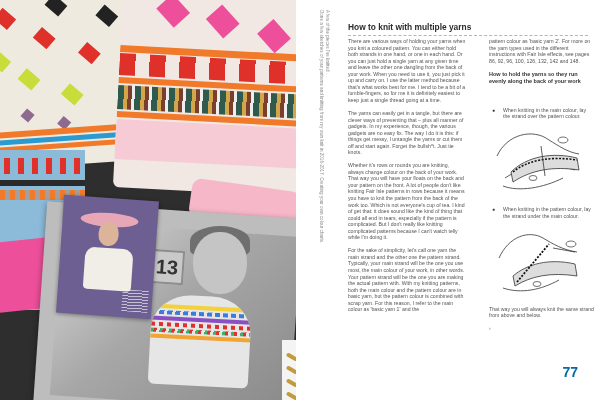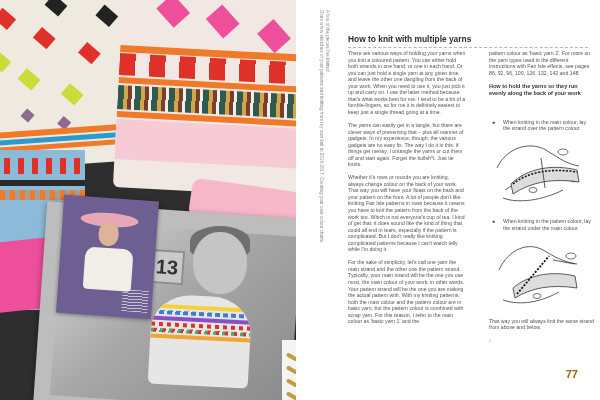--- a/index.html
+++ b/index.html
@@ -33,32 +33,32 @@
   .yoke { position: absolute; left: 0; right: 0; height: 4px; }
 
   .binding { position: absolute; left: 282px; top: 340px; width: 14px; height: 60px; background: #f4f4f4; }
   .ring { position: absolute; left: 286px; width: 12px; height: 4px; background: #c59a3b; border-radius: 2px; transform: rotate(30deg); }
 
   
   .v-caption { position: absolute; left: 308px; top: 10px; width: 22px; height: 245px; }
   .v-caption-inner { position: absolute; left: 0; top: 0; width: 245px; transform-origin: 0 0; transform: translate(22px, 0) rotate(90deg); font-size: 4.6px; line-height: 6px; color: #8a8a8a; white-space: nowrap; }
 
   
-  .text-page { position: absolute; left: 348px; top: 18px; width: 240px; height: 370px; margin-top: 12px; }
+  .text-page { position: absolute; left: 348px; top: 18px; width: 240px; height: 370px; }
   .heading { position: absolute; left: 0; top: 4px; width: 240px; font-size: 8.4px; font-weight: bold; color: #2b2b2b; padding-bottom: 3px; border-bottom: 1px dashed #b5b5b5; }
   .col { position: absolute; top: 20px; font-size: 5.2px; line-height: 6.55px; color: #555; }
   .col-1 { left: 0; width: 118px; }
   .col-2 { left: 141px; width: 105px; }
   .col p { margin-bottom: 6.5px; }
   .subhead { font-weight: bold; color: #333; font-size: 5.5px; line-height: 7px; margin-top: 4px; margin-bottom: 22px; }
   .bullet { position: relative; padding-left: 14px; }
   .bullet::before { content: "\25CF"; position: absolute; left: 3px; top: 0; font-size: 5px; color: #333; }
   .illus { position: relative; width: 96px; height: 68px; margin: 6px 0 12px 4px; }
   .end-mark { font-size: 5px; color: #777; }
-  .page-num { position: absolute; right: 10px; bottom: 20px; font-size: 11px; font-weight: bold; color: #a16207; }
+  .page-num { position: absolute; right: 10px; bottom: 8px; font-size: 14px; font-weight: bold; color: #0369a1; }
 </style>
 </head>
 <body>
 
 <div class="photo-page">
 
   <div class="knit knit-left">
     <div class="motif" style="left:10px;top:18px;background:#e0302a;"></div>
     <div class="motif" style="left:48px;top:40px;background:#e0302a;"></div>
     <div class="motif" style="left:92px;top:58px;background:#e0302a;"></div>

